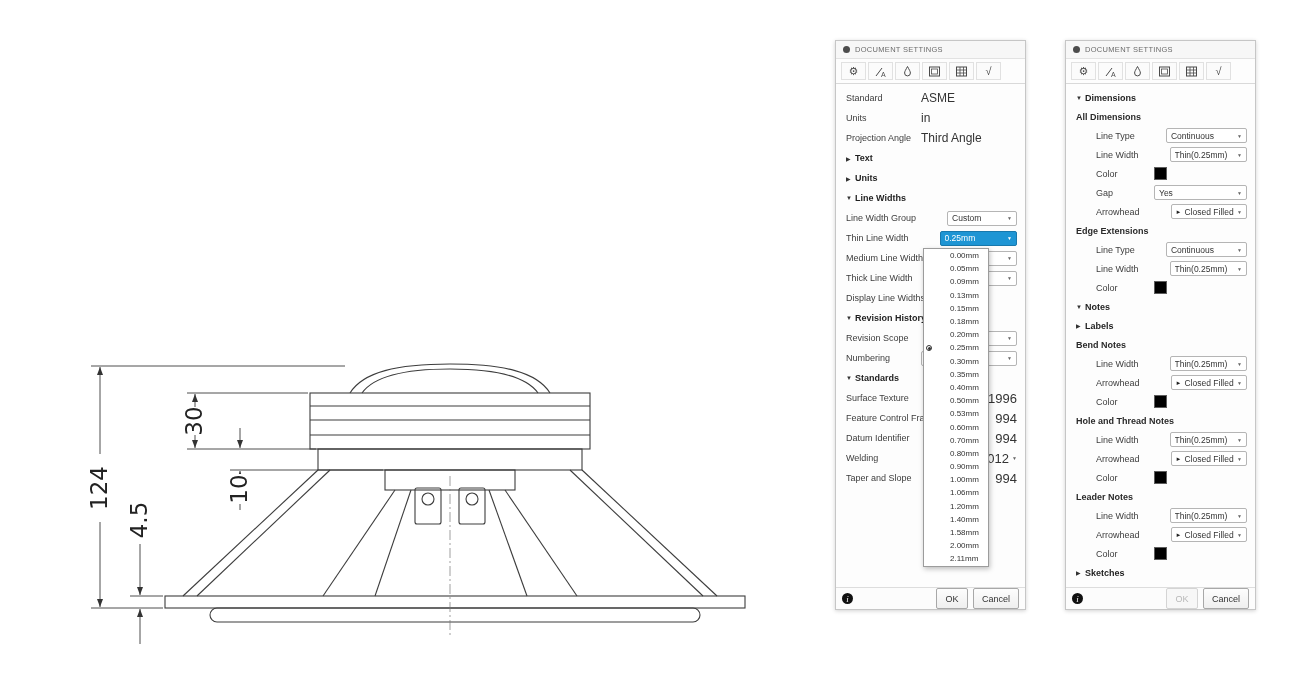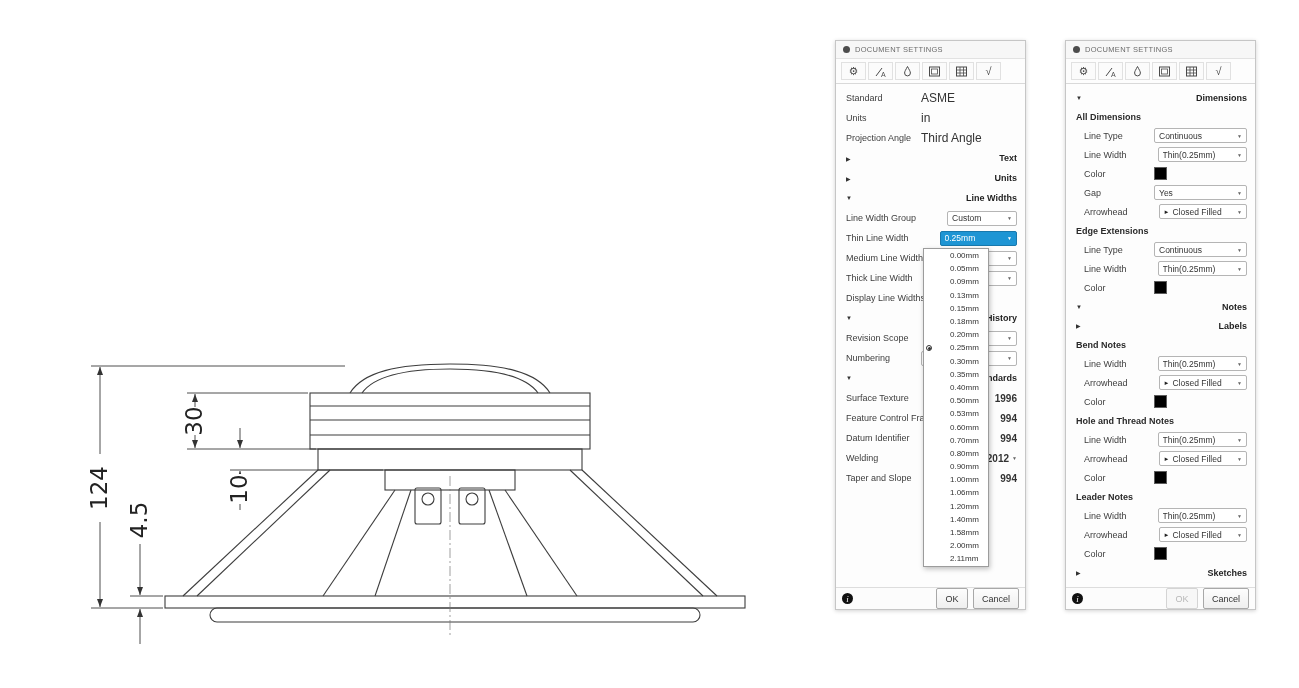--- a/index.html
+++ b/index.html
@@ -12,38 +12,38 @@
   #p1 { left:835px; }  #p2 { left:1065px; }
   .phead { height:18px; display:flex; align-items:center; gap:5px; padding:0 7px;
            background:#f7f7f7; border-bottom:1px solid #e2e2e2; }
   .hdot { width:7px; height:7px; border-radius:50%; background:#4c4c4c; flex:0 0 auto; }
   .ptitle { font-size:7.5px; color:#6b6b6b; letter-spacing:.3px; }
   .tabs { display:flex; align-items:center; gap:2px; padding:3px 5px; border-bottom:1px solid #d9d9d9; height:25px; }
   .tab { width:25px; height:18px; display:flex; align-items:center; justify-content:center;
          border:1px solid #e1e1e1; background:#fbfbfb; color:#4a4a4a; font-size:11px; cursor:default; }
   .tab svg { display:block; }
   .pbody { position:relative; padding-top:4px; height:501px; }
-  .r { display:flex; align-items:center; height:20px; padding:0 8px 0 10px;justify-content:space-between; }
+  .r { display:flex; align-items:center; height:20px; padding:0 8px 0 10px; }
   #p2 .r { height:19px; }
-  #p2 .r.f { padding-left:18px; }
+  #p2 .r.f { padding-left:30px; }
   .lbl { flex:1; font-size:9px; color:#3d3d3d; white-space:nowrap; }
   .sec .tri { width:9px; font-size:6px; color:#333; flex:0 0 auto; }
   .sec .slbl { font-weight:bold; font-size:9px; color:#1f1f1f; }
   .sub .slbl { font-weight:bold; font-size:9px; color:#2a2a2a; }
   .txtval { width:96px; font-size:12px; color:#333; }
   #p2 .ctrl { width:93px; display:flex; align-items:center; }
   .dd { width:96px; height:15px; border:1px solid #b5b5b5; border-radius:2px; background:#fff;
         display:flex; align-items:center; padding:0 4px; font-size:8.5px; color:#333; cursor:default;margin-left:31px; }
   #p2 .dd { width:93px; }
   .dd .cv { flex:1; white-space:nowrap; overflow:hidden; }
   .dd .ah { font-size:6px; margin-right:3px; color:#222; }
   .dd .caret { font-size:5px; color:#666; margin-left:2px; flex:0 0 auto; }
   .dd.open { background:#1e95d4; border-color:#1878ac; color:#fff; }
   .dd.open .caret { color:#fff; }
-  .frag { margin-left:auto; font-size:10px; color:#333;font-weight:bold; }
+  .frag { margin-left:auto; font-size:13px; color:#333; }
   .frag + .caret { font-size:5px; color:#666; margin-left:3px; }
   .swatch { width:13px; height:13px; border:1px solid #5d5d5d; background:#000; cursor:default; }
 
   
   .list { position:absolute; left:87px; top:164px; width:66px; background:#fff;
           border:1px solid #9c9c9c; box-shadow:1px 2px 5px rgba(0,0,0,.25); z-index:5; }
   .li { height:13.2px; display:flex; align-items:center; padding-left:26px;
         font-size:8px; color:#333; position:relative; cursor:default; }
   .li .radio { position:absolute; left:2px; top:3.2px; width:6px; height:6px;
                border:1px solid #333; border-radius:50%; }

